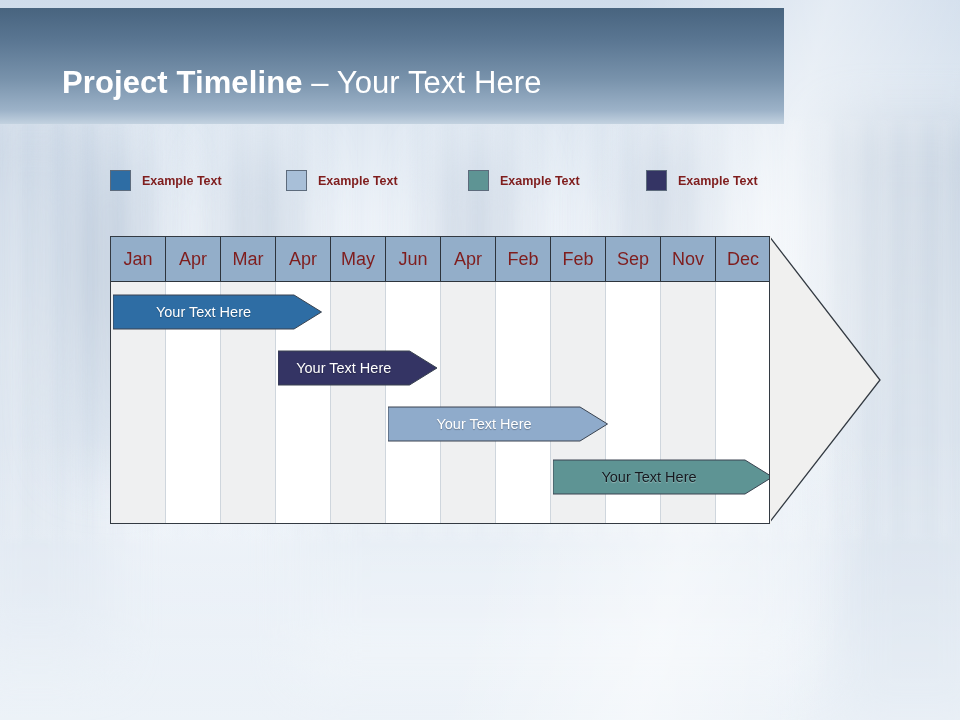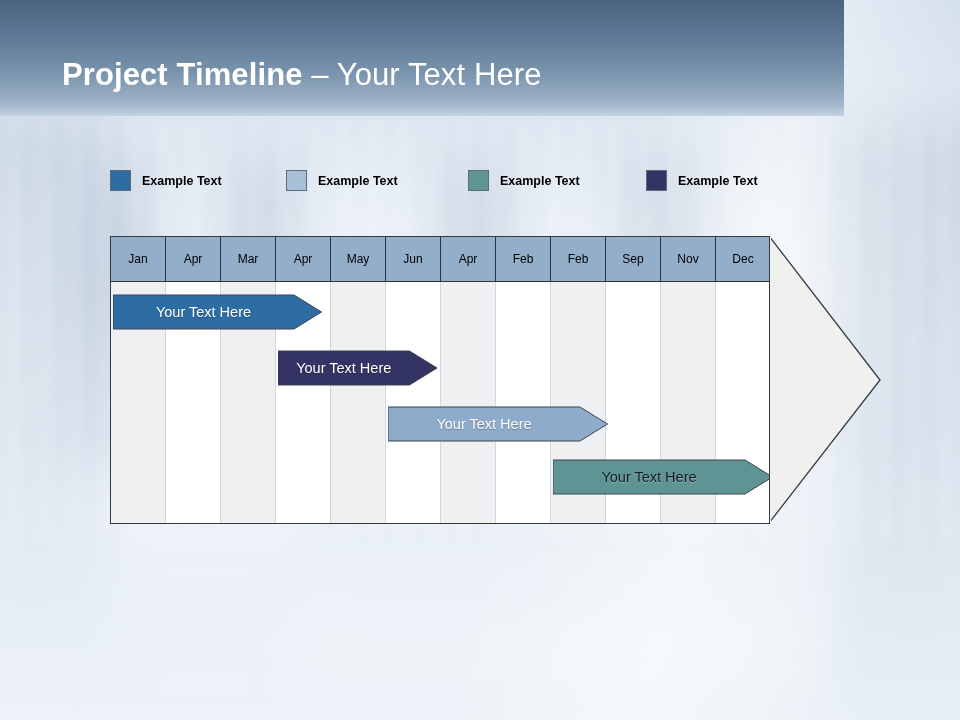--- a/index.html
+++ b/index.html
@@ -64,22 +64,22 @@
       rgba(255,255,255,0) 0px,
       rgba(255,255,255,.18) 14px,
       rgba(255,255,255,0) 30px);
     filter: blur(3px);
     opacity:.7;
   }
 
   
   .header {
     position: absolute;
-    left: 0; top: 0;
-    width: 844px; height: 116px;
+    left: 0; top: 8px;
+    width: 784px; height: 116px;
     background: linear-gradient(to bottom,
       #48647f 0%,
       #5a7692 28%,
       #7993ac 62%,
       #9cb2c8 88%,
       #c3d2e0 100%);
   }
   .header-title {
     position: absolute;
     left: 62px; top: 57px;
@@ -106,21 +106,21 @@
   }
   .legend-swatch {
     width: 19px; height: 19px;
     border: 1px solid #5d6b7c;
     margin-right: 11px;
     flex: 0 0 auto;
   }
   .legend-label {
     font-size: 12.5px;
     font-weight: 700;
-    color: #000000;
+    color: #7f1d1d;
   }
 
   
   .chart {
     position: absolute;
     left: 110px; top: 236px;
     width: 770px; height: 288px;
   }
   .chart-body {
     position: absolute;
@@ -146,22 +146,22 @@
     position: absolute;
     left: 0; top: 0;
     width: 55px; height: 45px;
     background: #93aec9;
     border-right: 1.1px solid #2d343c;
     border-bottom: 1.1px solid #2d343c;
     box-sizing: border-box;
     display: flex;
     align-items: center;
     justify-content: center;
-    color: #000000;
-    font-size: 12px;
+    color: #7f1d1d;
+    font-size: 18px;
   }
 
   
   .chart-point {
     position: absolute;
     left: 659px; top: 0;
     width: 112px; height: 288px;
   }
 
   

